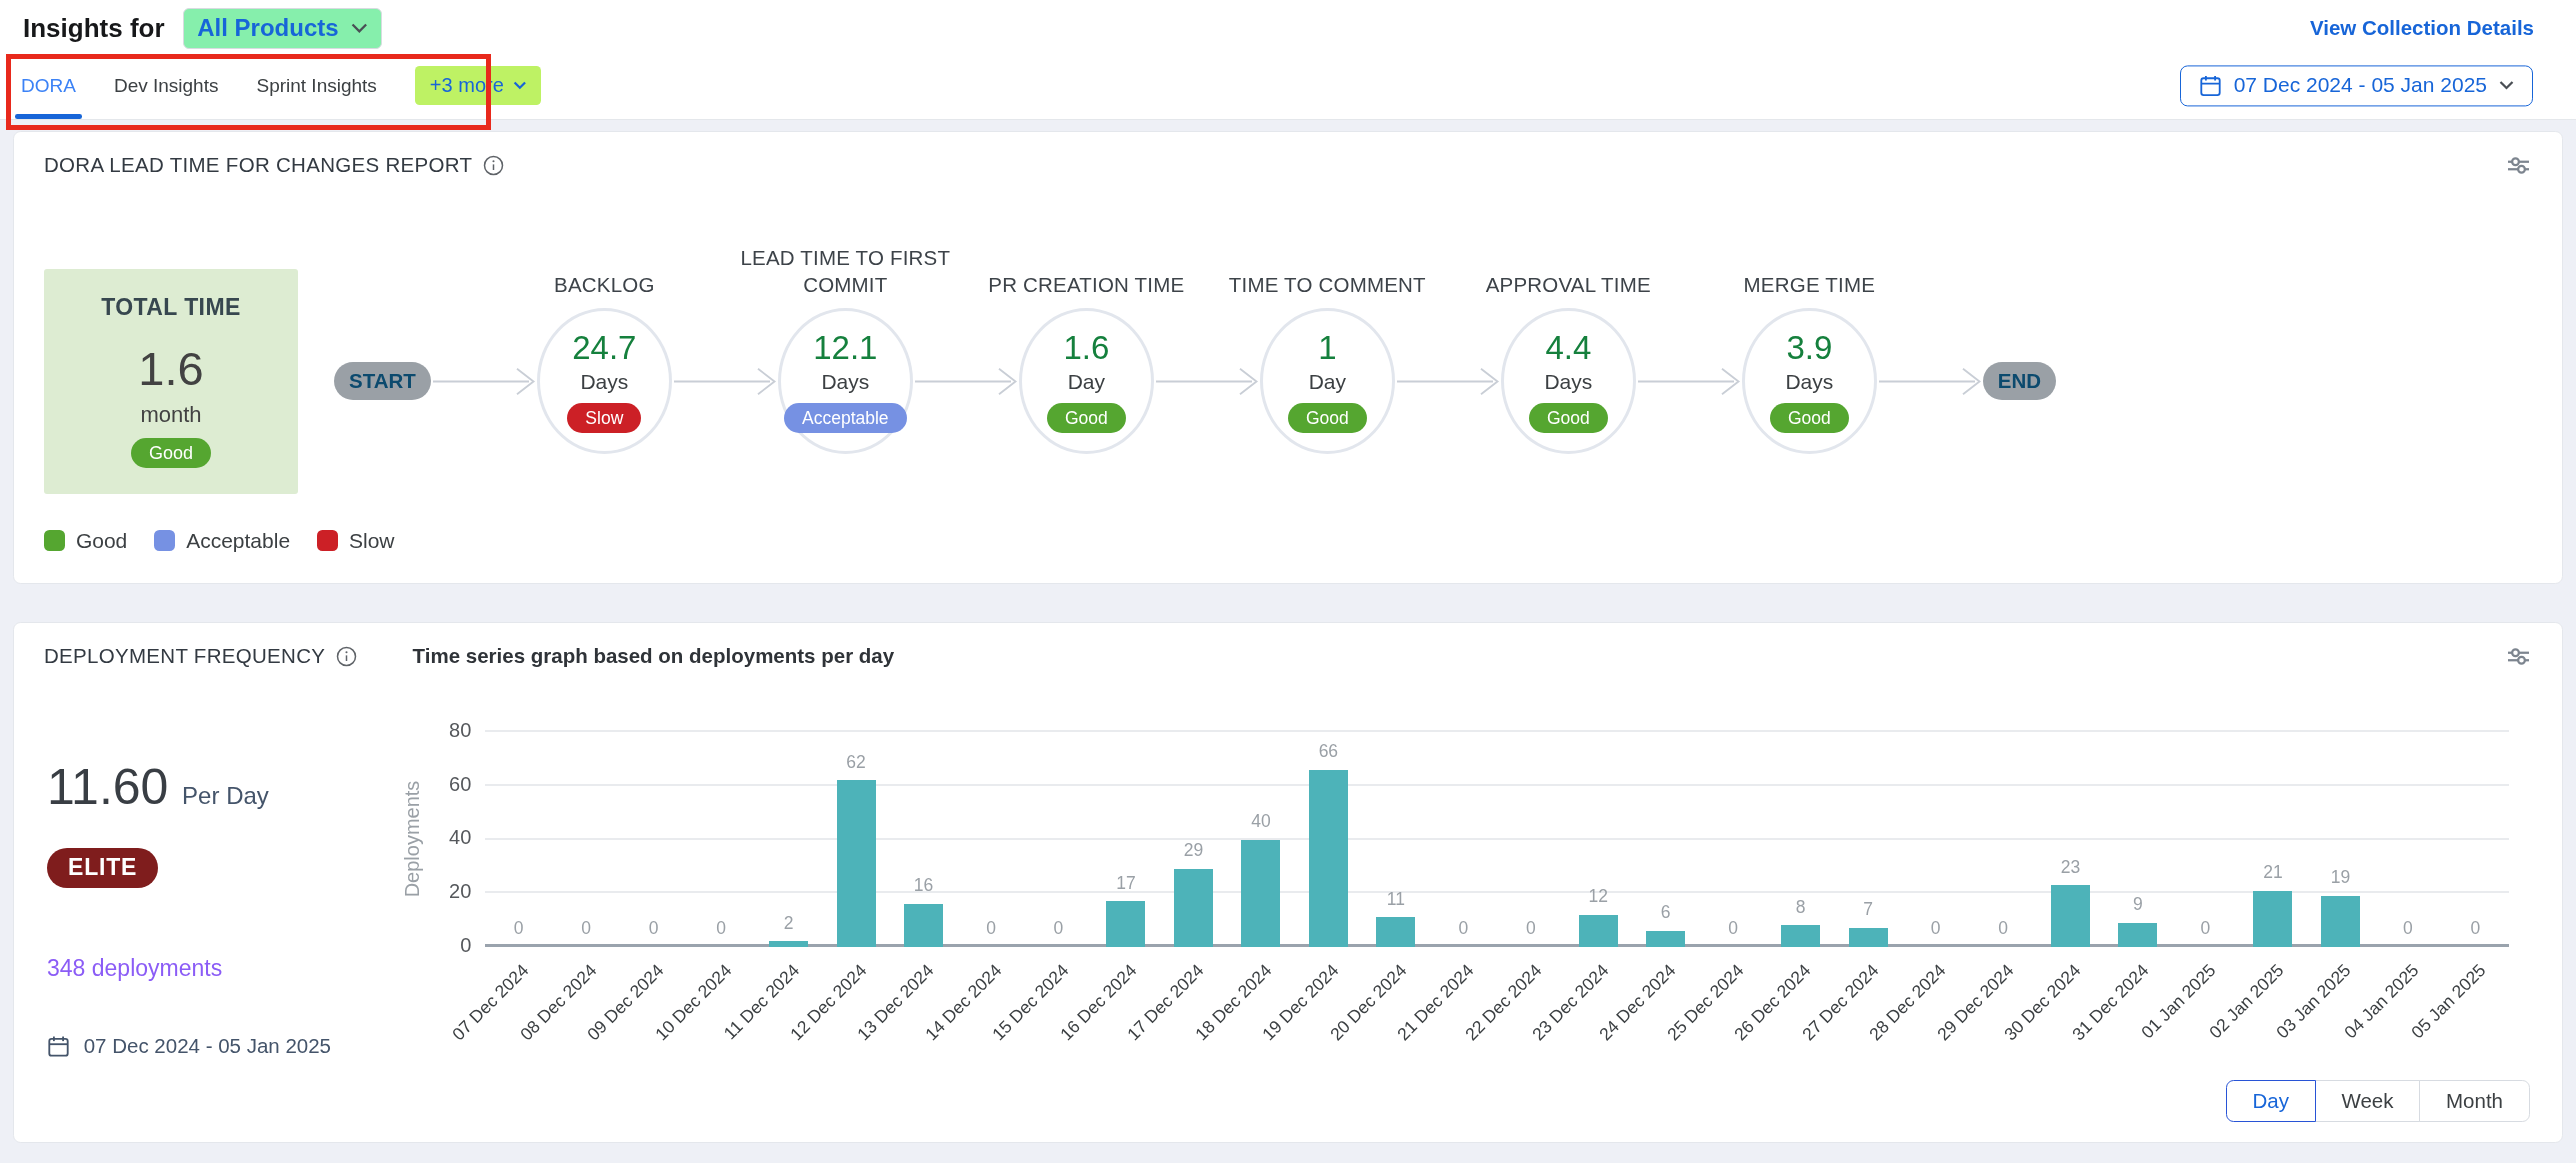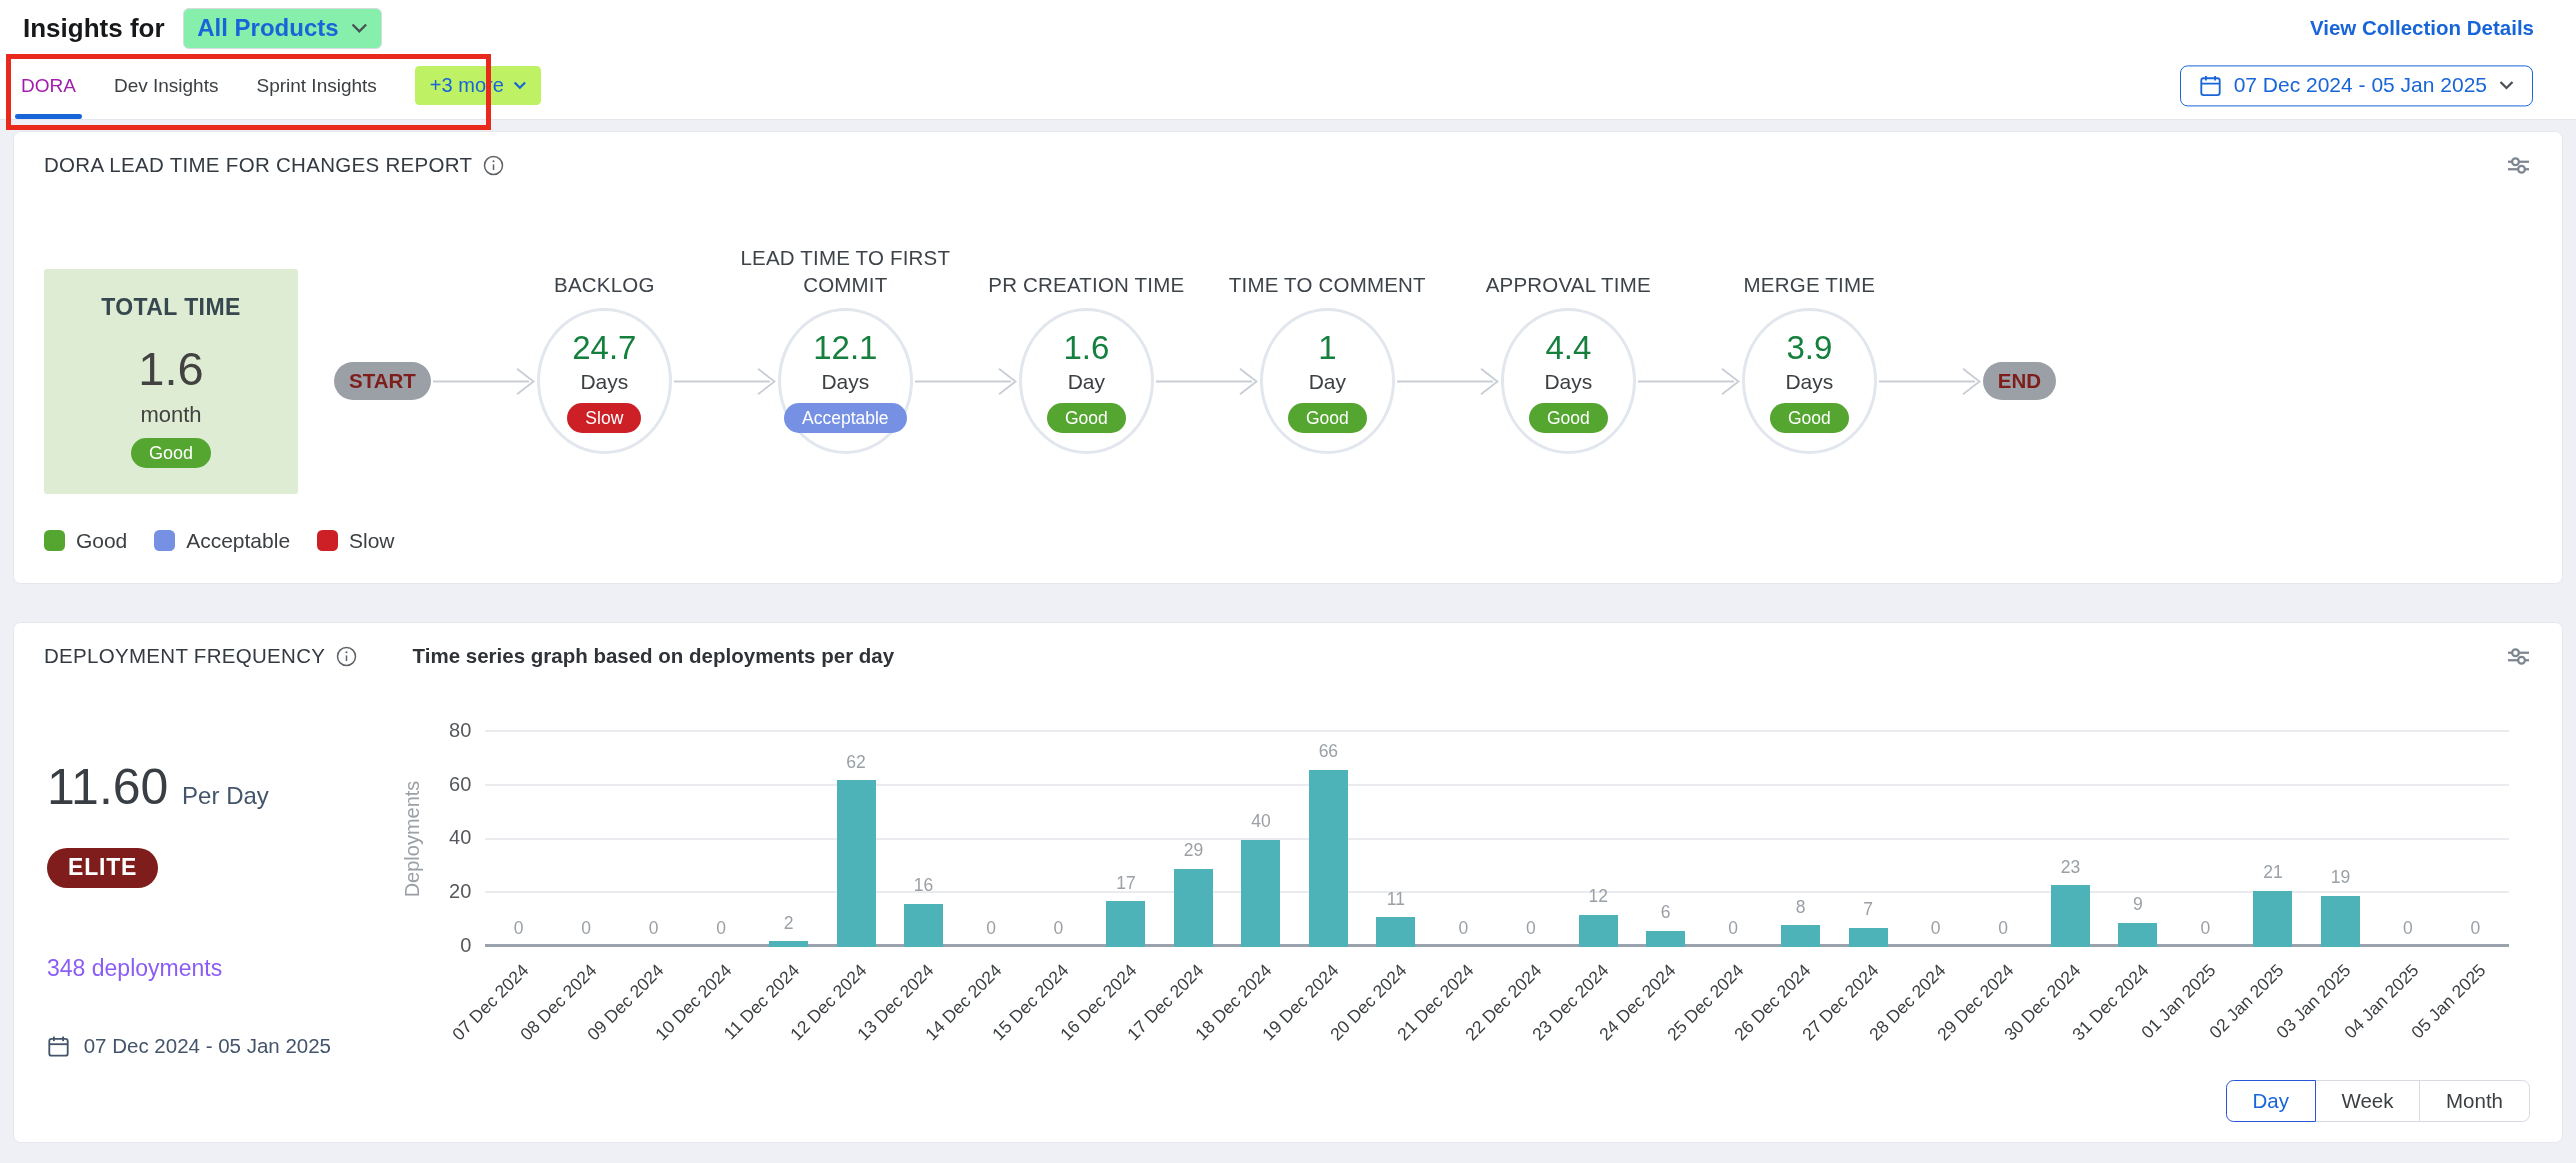--- a/index.html
+++ b/index.html
@@ -15,21 +15,21 @@
   .topbar { background:#fff; }
   .row1 { height:52px; display:flex; align-items:center; padding:4.6px 42px 0 23px; }
   .insights-title { font-size:26px; font-weight:bold; color:#17181a; }
   .product-btn { margin-left:18px; border:1.5px solid #d8dbe0; border-radius:6px; padding:5.3px 13.7px;
     display:flex; align-items:center; gap:12px; background:#86efac; cursor:pointer; }
   .product-btn .lbl { font-size:24px; font-weight:bold; color:#1765d8; }
   .chev { display:inline-flex; color:#4a4f55; }
   .view-details { margin-left:auto; font-size:20.5px; font-weight:bold; color:#1765d8; cursor:pointer; }
   .tabs-row { position:relative; height:68px; border-bottom:1.5px solid #e4e7eb; display:flex; align-items:center; padding-left:21px; background:#fff; }
   .tab { font-size:19px; color:#3c4043; margin-right:38px; height:100%; display:flex; align-items:center; position:relative; cursor:pointer; }
-  .tab.active { color:#a21caf; }
+  .tab.active { color:#3b82f6; }
   .tab.active::after { content:""; position:absolute; left:-6px; right:-6px; bottom:0; height:4.6px; background:#1765d8; border-radius:2.3px; }
   .more-chip { background:#bef264; color:#1765d8; font-size:20px; padding:7.6px 15px; border-radius:4.6px;
     display:flex; align-items:center; gap:9px; cursor:pointer; }
   .red-box { position:absolute; left:6px; top:1.5px; width:485px; height:76px; border:5.3px solid #e8291c; z-index:6; pointer-events:none; }
   .date-btn { position:absolute; right:43px; top:50%; transform:translateY(-50%); border:1.5px solid #1765d8;
     border-radius:7.6px; padding:7.6px 18px; display:flex; align-items:center; gap:12px; color:#1765d8; font-size:21px; background:#fff; cursor:pointer; }
   
   .card { background:#fff; border:1.5px solid #e4e7ec; border-radius:7.6px; margin:0 13px; padding:20px 30px; }
   .card-header { display:flex; align-items:center; gap:10.6px; }
   .card-title { font-size:20.5px; color:#333a42; letter-spacing:0.3px; }
@@ -38,21 +38,21 @@
   #lead-card { margin-top:10.6px; height:453px; }
   
   .pipeline { display:flex; align-items:center; margin-top:90px; }
   .total-card { width:254px; height:225px; background:#ddecd2; border-radius:3px; margin-right:36px;
     display:flex; flex-direction:column; align-items:center; justify-content:center; flex:none; }
   .total-label { font-size:23px; font-weight:bold; color:#37474f; letter-spacing:0.4px; }
   .total-value { font-size:47px; color:#424242; margin-top:20px; }
   .total-unit { font-size:22px; color:#424242; margin-top:6px; }
   .pill { color:#fff; border-radius:759px; padding:4.6px 18px; font-size:17.5px; display:inline-block; }
   .total-card .pill { margin-top:10.6px; font-size:18px; }
-  .se-pill { background:#9aa0a6; color:#7f1d1d; font-size:20.5px; font-weight:bold; padding:6.8px 15px; border-radius:20px; flex:none; }
+  .se-pill { background:#9aa0a6; color:#0c4a6e; font-size:20.5px; font-weight:bold; padding:6.8px 15px; border-radius:20px; flex:none; }
   .arrow { flex:none; display:flex; align-items:center; }
   .stage { position:relative; flex:none; }
   .stage-label { position:absolute; bottom:calc(100% + 10.6px); left:50%; transform:translateX(-50%);
     width:251px; text-align:center; font-size:20.5px; color:#3d4349; letter-spacing:0.2px; line-height:27px; }
   .stage-circle { width:135px; height:146px; border:3.8px solid #e2e6ed; border-radius:50%; background:#fff;
     display:flex; flex-direction:column; align-items:center; justify-content:center; }
   .stage-value { font-size:33px; color:#15803d; }
   .stage-unit { font-size:21px; color:#3c4043; margin-top:3px; }
   .stage-circle .pill { margin-top:9px; }
   .show-row { margin-top:38px; display:flex; align-items:center; font-size:20.5px; cursor:pointer; }

